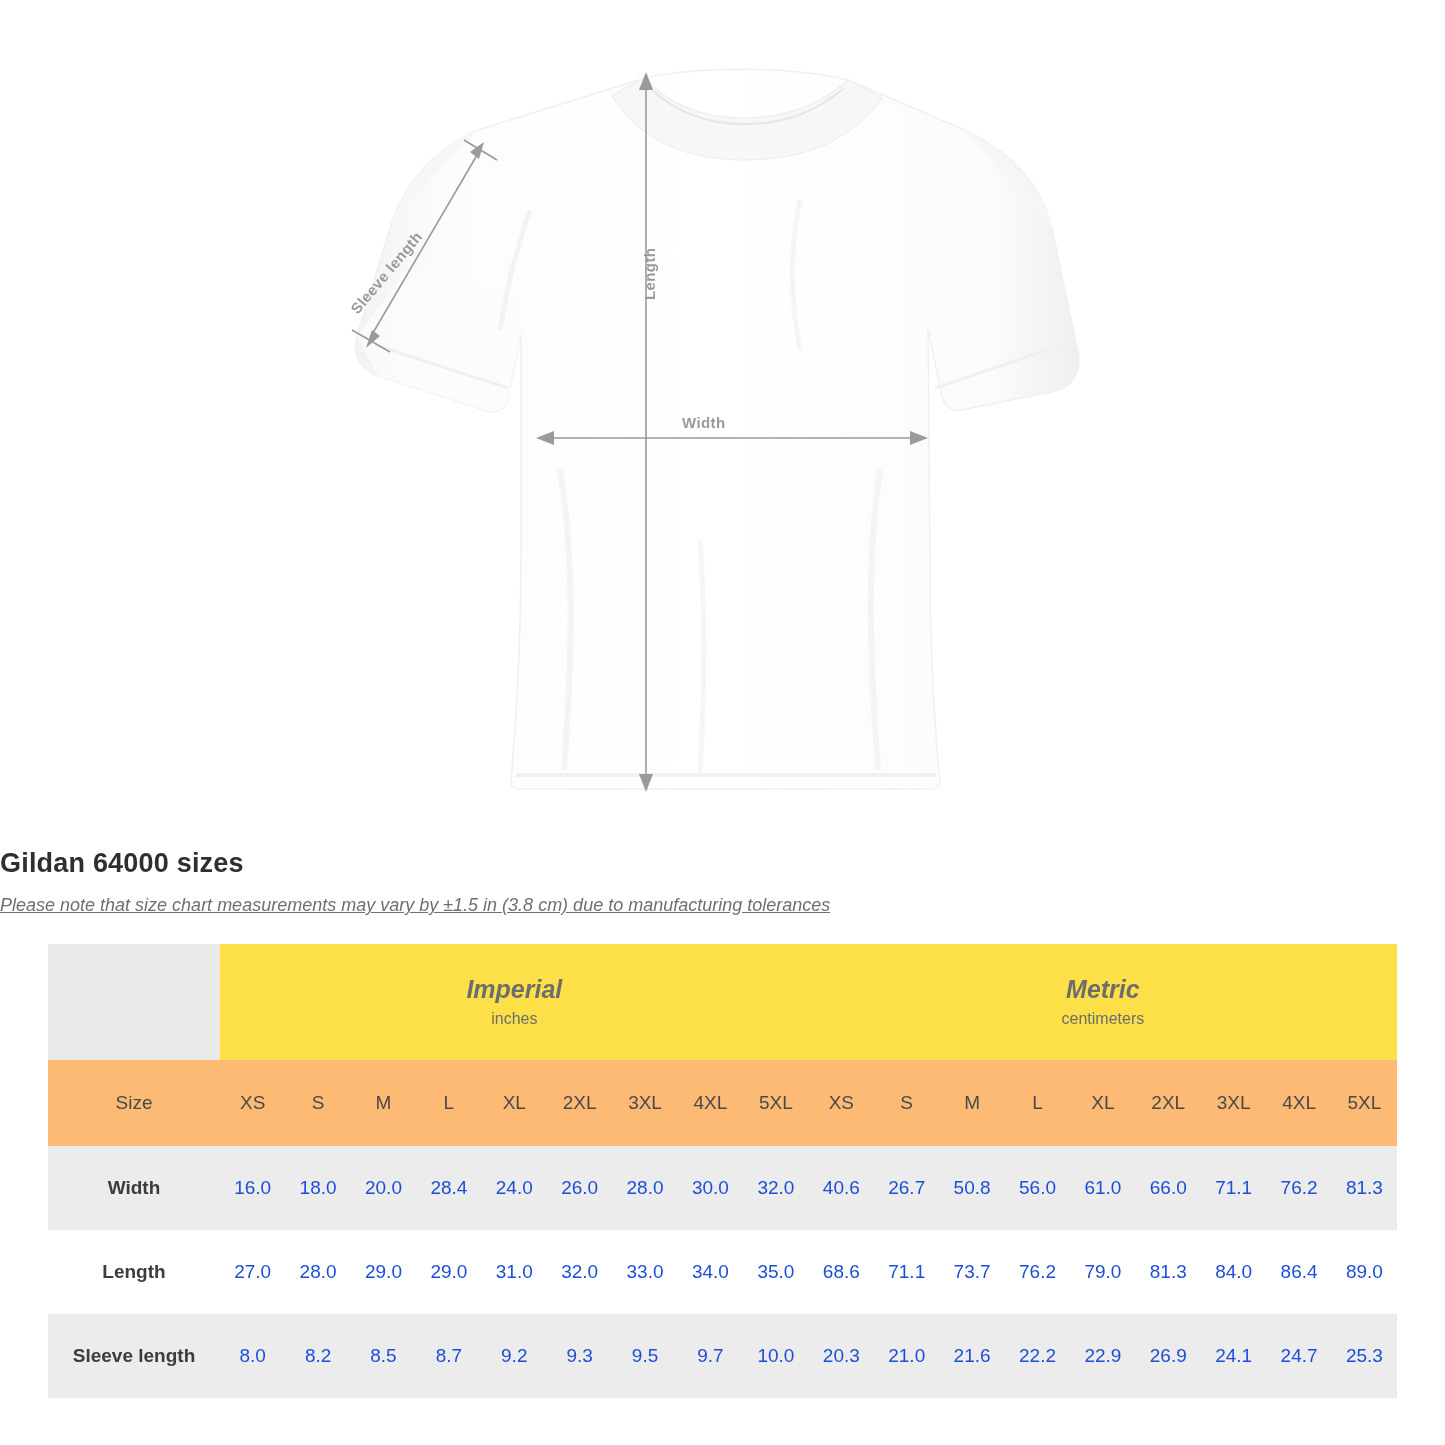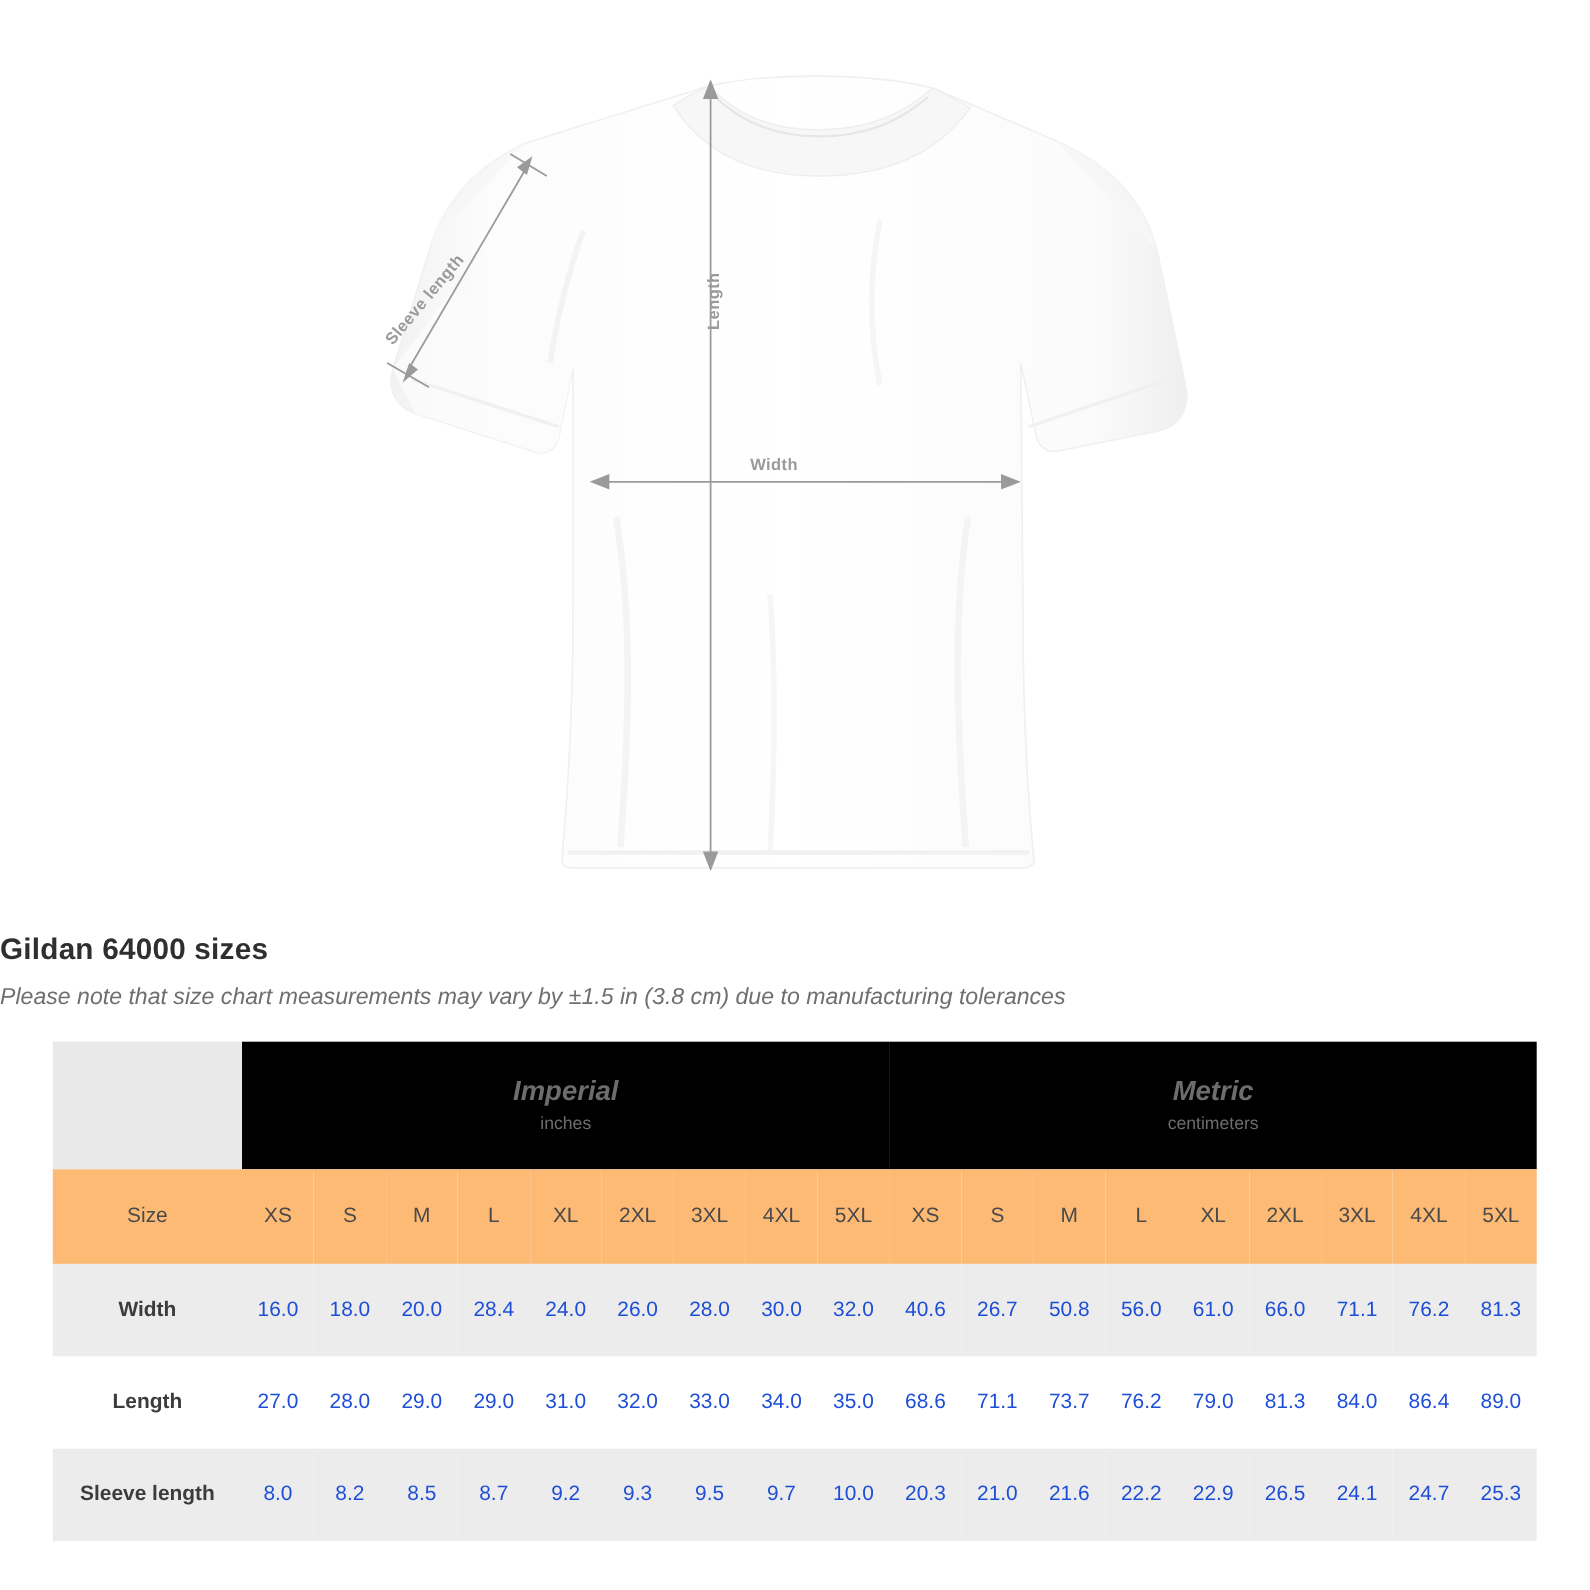--- a/index.html
+++ b/index.html
@@ -63,44 +63,45 @@
     margin-top: 18px;
   }
   .chart-title {
     font-size: 27px;
     font-weight: bold;
     color: #2f2f2f;
     margin: 0;
     letter-spacing: 0.2px;
   }
   .chart-note {
-    font-size: 21px;
+    font-size: 18px;
     font-style: italic;
     color: #6f6f6f;
     margin-top: 16px;
+    text-decoration: underline;
   }
 
   
   .table-wrap {
     margin: 28px 48px 0 48px;
   }
   table.size-table {
     border-collapse: collapse;
     width: 1349px;
     table-layout: fixed;
   }
   table.size-table td,
   table.size-table th {
     border: none;
     text-align: center;
     vertical-align: middle;
     font-weight: normal;
   }
   .unit-row td {
-    background: #000000;
+    background: #fde047;
     height: 116px;
     padding: 0;
   }
   .unit-blank {
     background: #e9e9e9 !important;
   }
   .unit-name {
     font-size: 25px;
     font-style: italic;
     font-weight: bold;
@@ -347,21 +348,21 @@
           <td class="cell">9.2</td>
           <td class="cell">9.3</td>
           <td class="cell">9.5</td>
           <td class="cell">9.7</td>
           <td class="cell">10.0</td>
           <td class="cell">20.3</td>
           <td class="cell">21.0</td>
           <td class="cell">21.6</td>
           <td class="cell">22.2</td>
           <td class="cell">22.9</td>
-          <td class="cell">26.5</td>
+          <td class="cell">26.9</td>
           <td class="cell">24.1</td>
           <td class="cell">24.7</td>
           <td class="cell">25.3</td>
         </tr>
       </tbody>
     </table>
   </div>
 
 </div>
 

